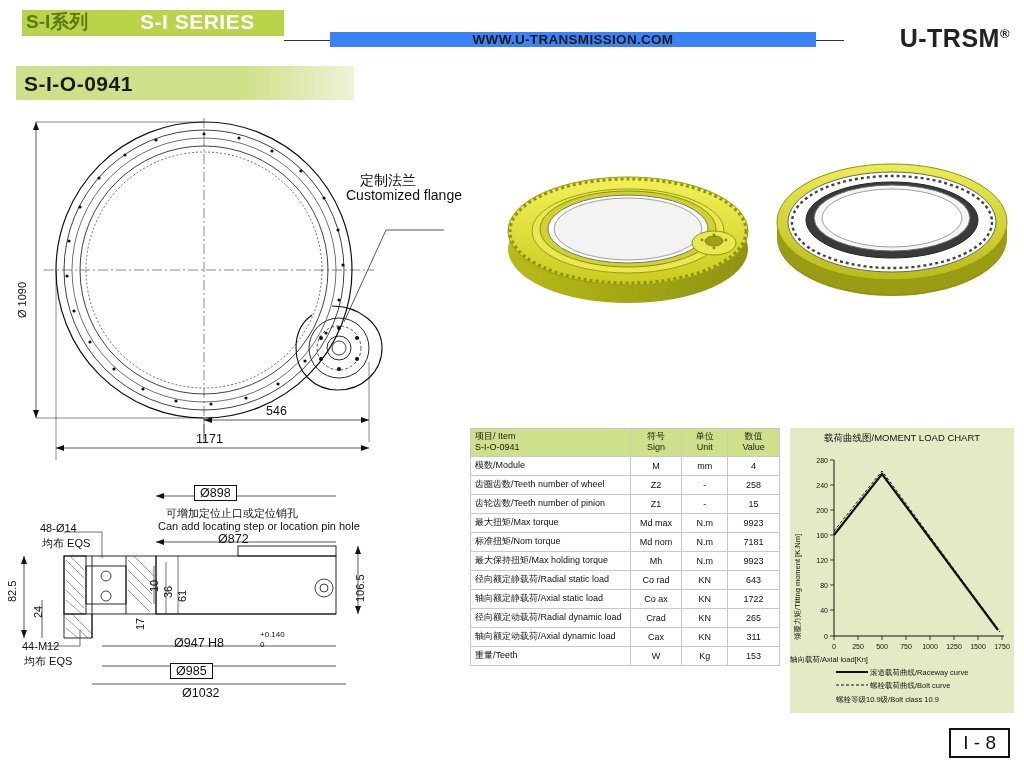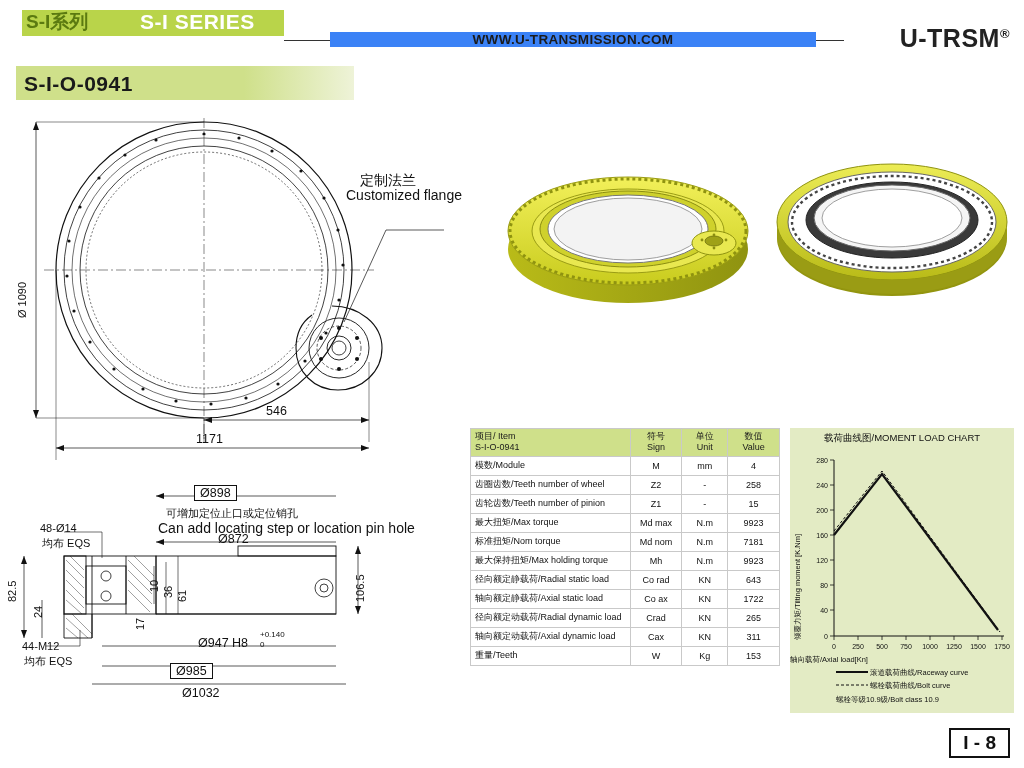--- a/index.html
+++ b/index.html
@@ -57,21 +57,21 @@
   .hdr2{line-height:1.25;}
 
   
   .chartbox{position:absolute;left:790px;top:428px;width:224px;height:285px;background:#e3ebc4;}
   .chart-title{position:absolute;left:790px;top:432px;width:224px;text-align:center;font-size:9.5px;color:#111;}
   .chart-ylabel{position:absolute;left:-2px;top:0;transform-origin:left top;font-size:7.5px;color:#111;}
   .chart-xlabel{position:absolute;width:224px;text-align:left;font-size:7.5px;color:#111;}
   .legend{position:absolute;font-size:7.5px;color:#111;}
 
   
-  .foot{position:absolute;right:14px;bottom:10px;border:2px solid #111;padding:2px 12px;font-size:19px;font-weight:bold;}
+  .foot{position:absolute;right:14px;bottom:10px;border:2px solid #111;padding:2px 12px;font-size:19px;font-weight:normal;}
 
   .tick{font-size:7px;fill:#111;}
 </style>
 </head>
 <body>
 
 <div class="page">
 
   <div class="hdr">
     <div class="hdr-band"></div>
@@ -221,37 +221,37 @@
       <line x1="160" y1="92" x2="160" y2="144" stroke="#111" stroke-width="0.6"></line>
       <line x1="172" y1="86" x2="172" y2="144" stroke="#111" stroke-width="0.6"></line>
 
       <line x1="96" y1="176" x2="330" y2="176" stroke="#111" stroke-width="0.7"></line>
       <line x1="96" y1="196" x2="330" y2="196" stroke="#111" stroke-width="0.7"></line>
       <line x1="86" y1="214" x2="340" y2="214" stroke="#111" stroke-width="0.7"></line>
     </svg>
 
     <div class="lbl" style="left:188px;top:16px;"><span class="boxed">Ø898</span></div>
     <div class="lbl" style="left:160px;top:36px;font-size:11px;">可增加定位止口或定位销孔</div>
-    <div class="lbl" style="left:152px;top:50px;font-size:14px;text-align:right;">Can add locating step or location pin hole</div>
+    <div class="lbl" style="left:152px;top:50px;font-size:11px;text-align:right;">Can add locating step or location pin hole</div>
     <div class="lbl" style="left:212px;top:62px;font-size:12.5px;">Ø872</div>
 
     <div class="lbl" style="left:34px;top:52px;">48-Ø14</div>
     <div class="lbl" style="left:36px;top:66px;">均布 EQS</div>
     <div class="lbl" style="left:16px;top:170px;">44-M12</div>
     <div class="lbl" style="left:18px;top:184px;">均布 EQS</div>
 
     <div class="lbl" style="left:0px;top:132px;transform:rotate(-90deg);transform-origin:left top;">82.5</div>
     <div class="lbl" style="left:26px;top:148px;transform:rotate(-90deg);transform-origin:left top;">24</div>
     <div class="lbl" style="left:142px;top:122px;transform:rotate(-90deg);transform-origin:left top;">10</div>
     <div class="lbl" style="left:156px;top:128px;transform:rotate(-90deg);transform-origin:left top;">36</div>
     <div class="lbl" style="left:170px;top:132px;transform:rotate(-90deg);transform-origin:left top;">61</div>
     <div class="lbl" style="left:128px;top:160px;transform:rotate(-90deg);transform-origin:left top;">17</div>
     <div class="lbl" style="left:348px;top:132px;transform:rotate(-90deg);transform-origin:left top;">106.5</div>
 
-    <div class="lbl" style="left:168px;top:166px;font-size:12.5px;margin-left:24px;">Ø947 H8</div>
+    <div class="lbl" style="left:168px;top:166px;font-size:12.5px;">Ø947 H8</div>
     <div class="lbl" style="left:254px;top:160px;font-size:8px;">+0.140</div>
     <div class="lbl" style="left:254px;top:170px;font-size:8px;">0</div>
 
     <div class="lbl" style="left:164px;top:194px;"><span class="boxed">Ø985</span></div>
     <div class="lbl" style="left:176px;top:216px;font-size:12.5px;">Ø1032</div>
   </div>
 
   <div class="render" style="left:500px;top:145px;width:260px;height:170px;">
     <svg width="260" height="170" viewBox="0 0 260 170">
       <defs>

